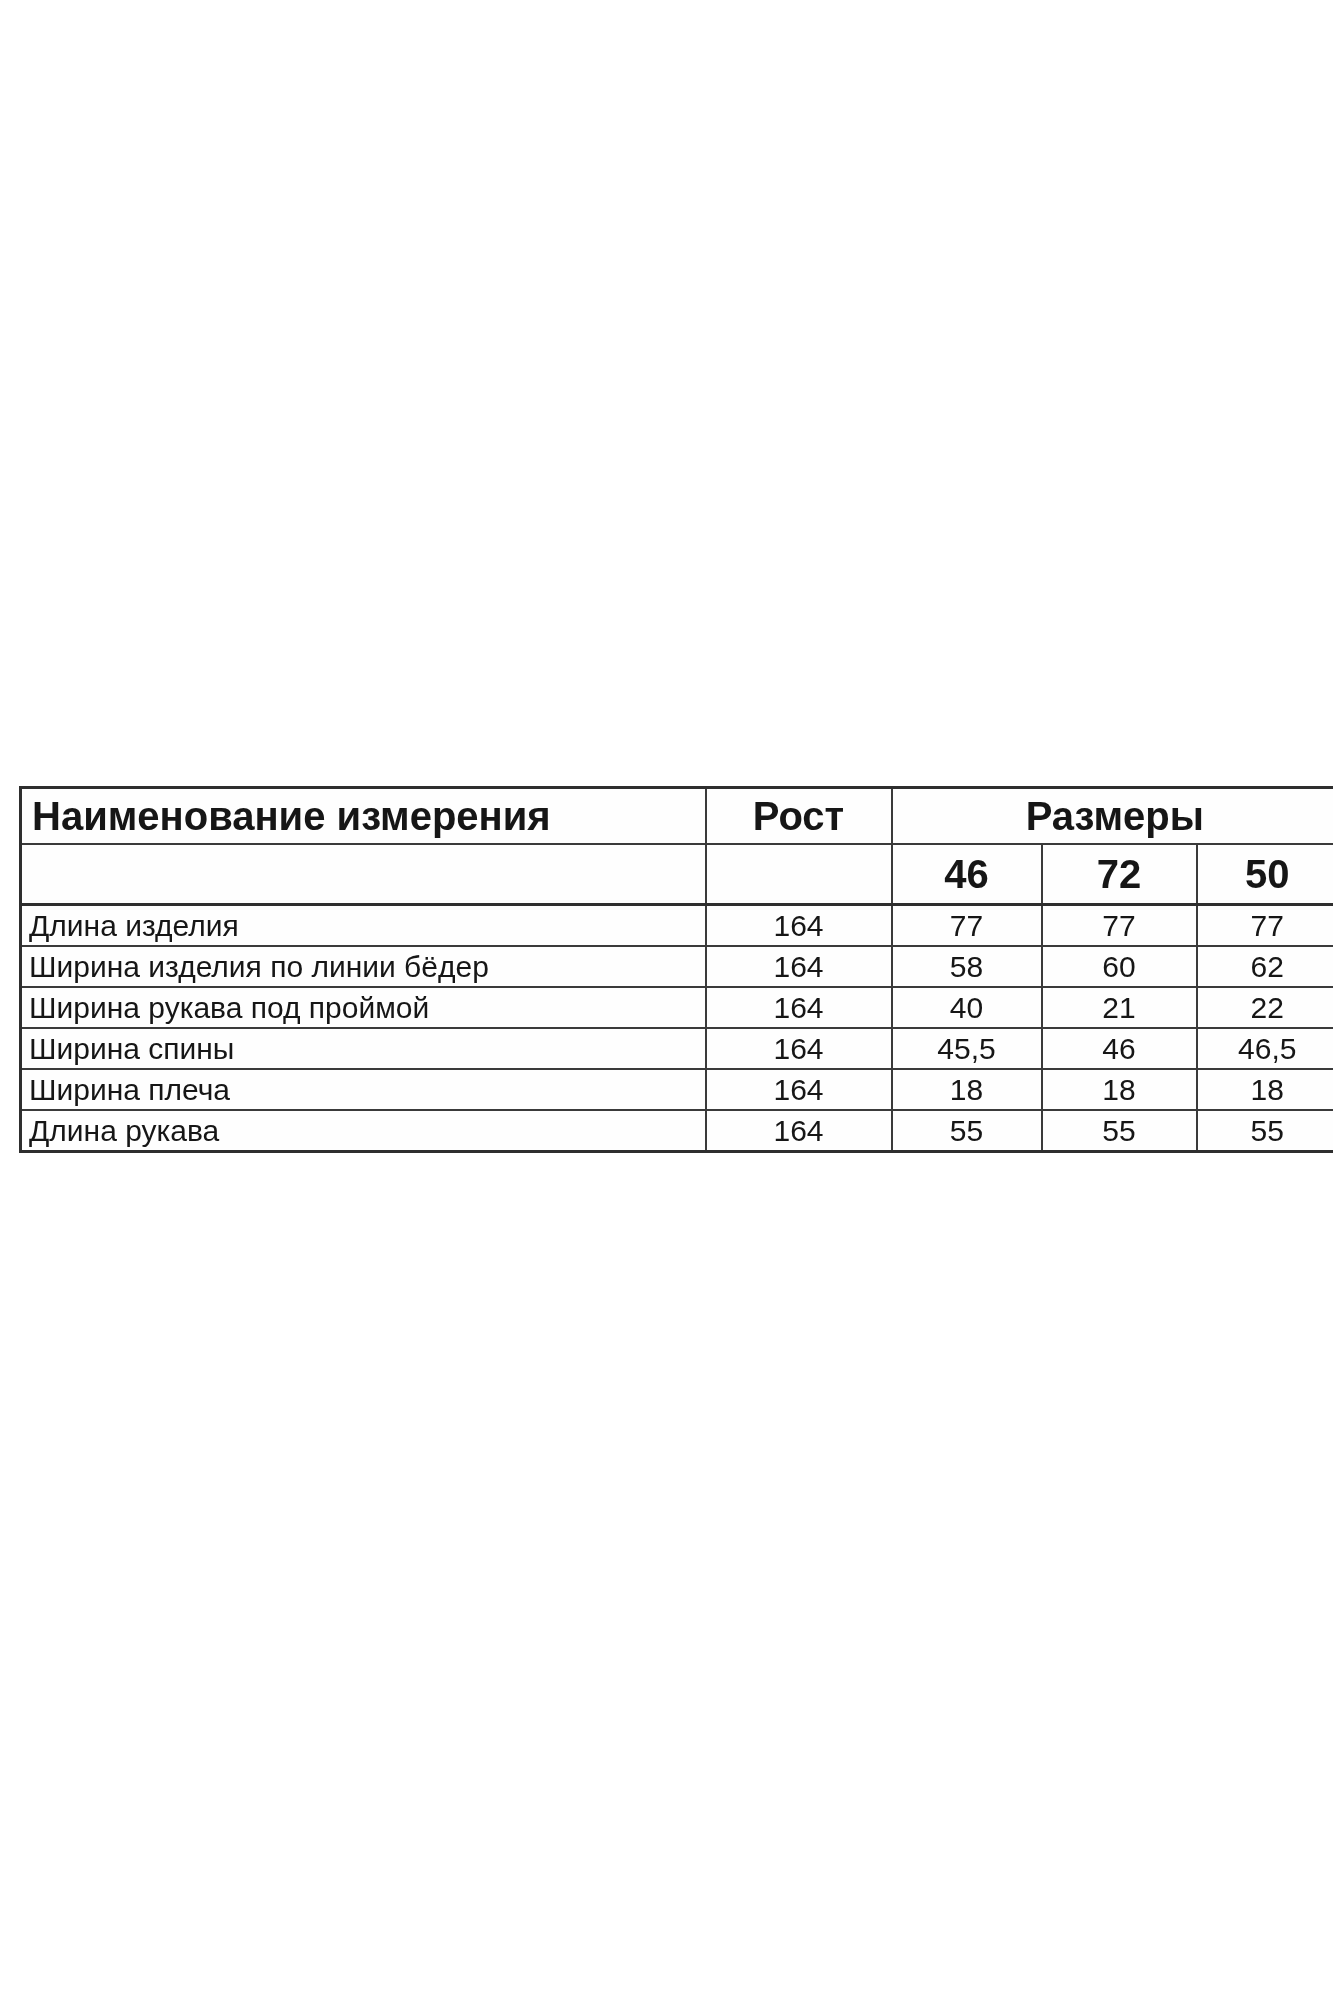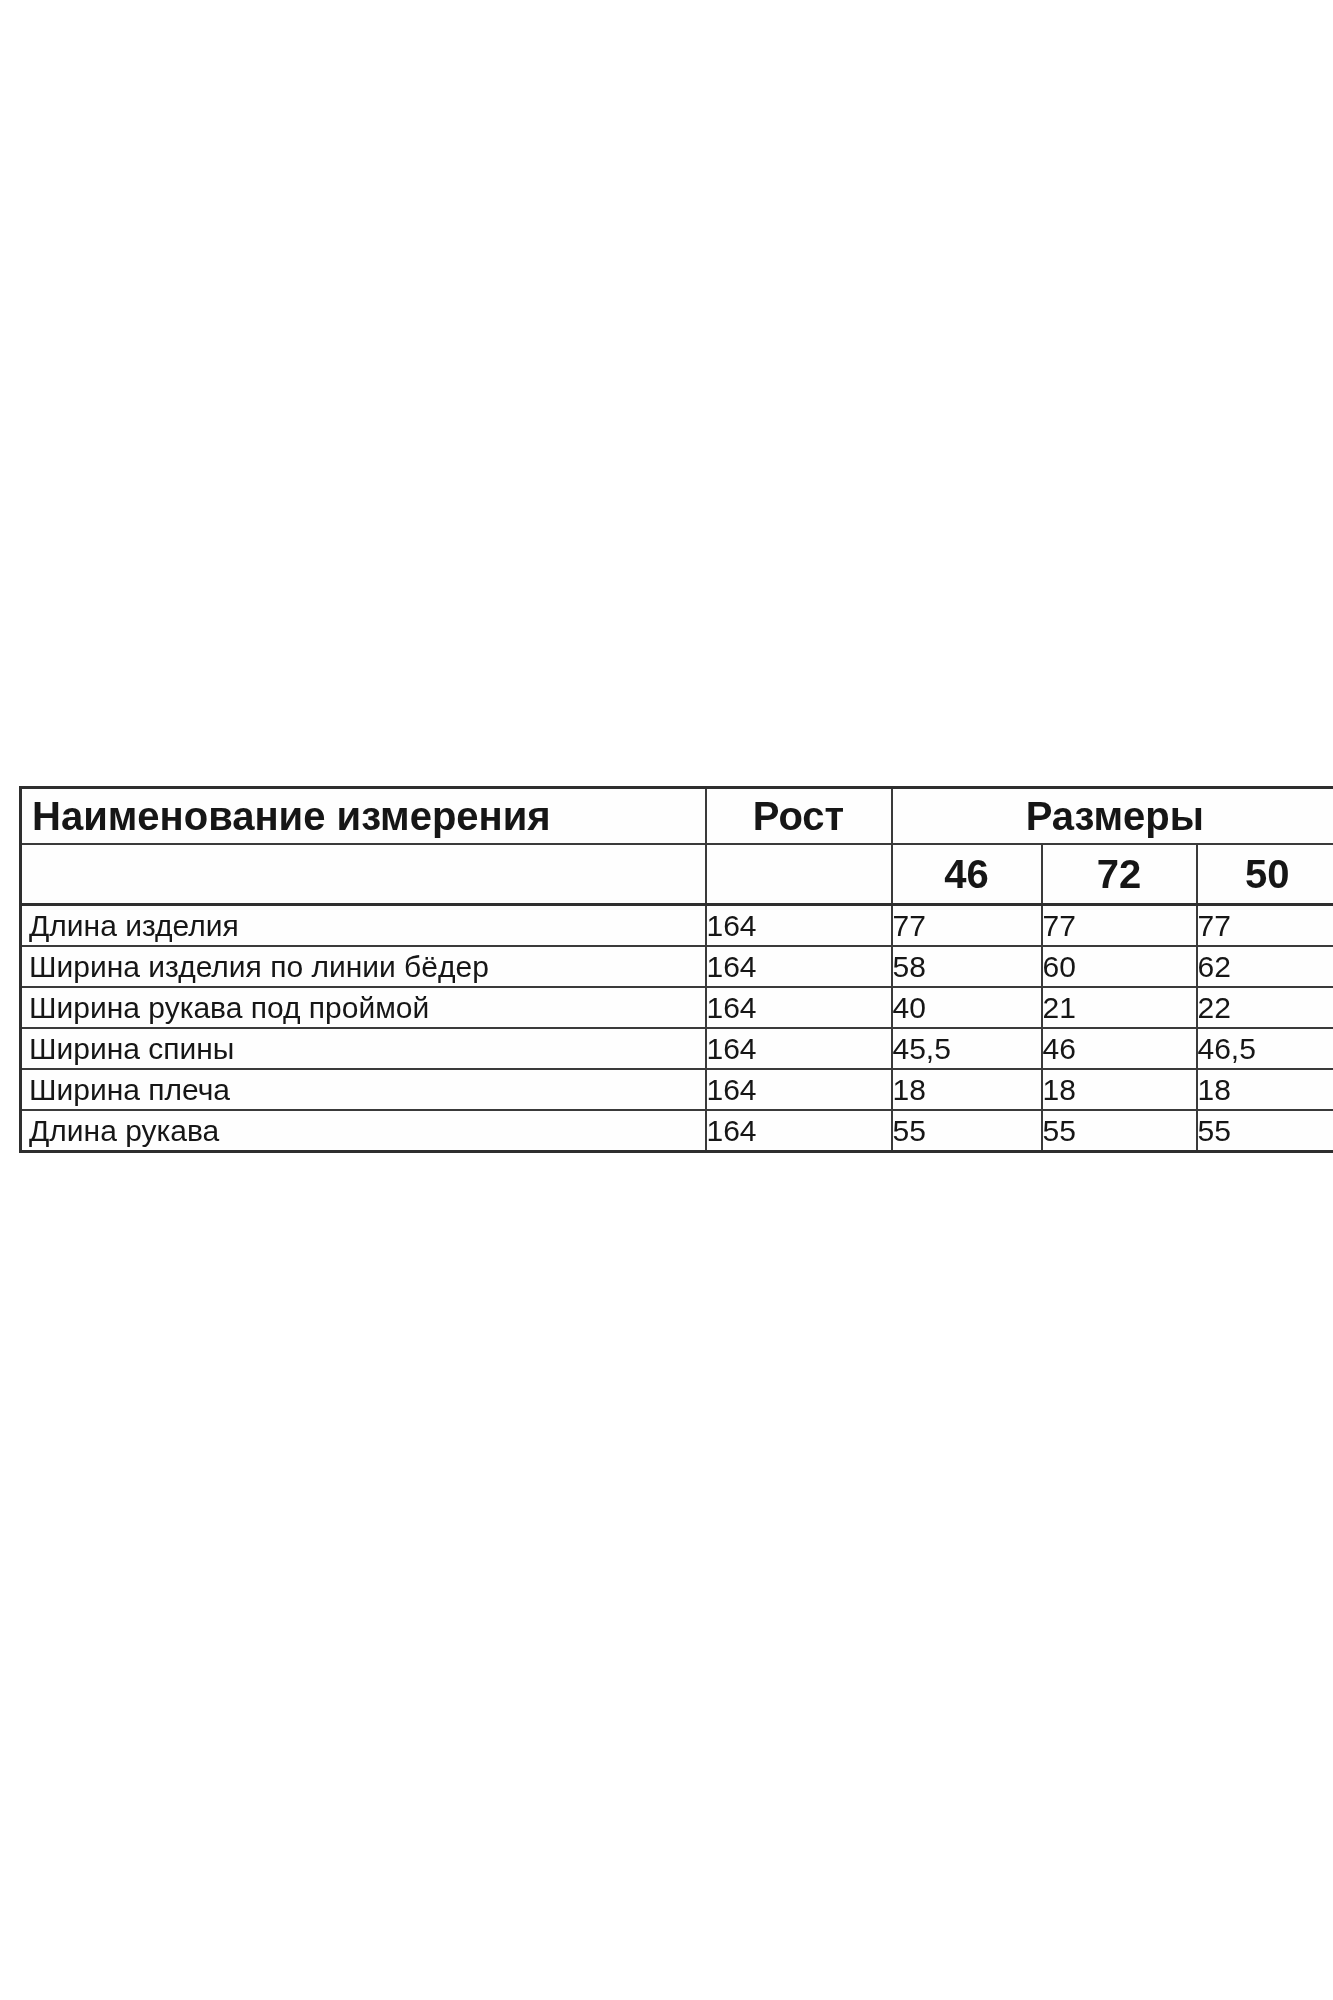--- a/index.html
+++ b/index.html
@@ -49,20 +49,21 @@
     height: 58px;
     font-size: 40px;
     font-weight: bold;
     text-align: center;
     border-bottom: 3px solid #2e2e2e;
   }
   tr.data-row td {
     height: 39px;
     font-size: 30px;
     font-weight: normal;
+    text-align: center;
   }
   tr.data-row td.name-cell {
     text-align: left;
     padding-left: 7px;
     border-radius: 10px;
   }
 </style>
 </head>
 <body>
 

